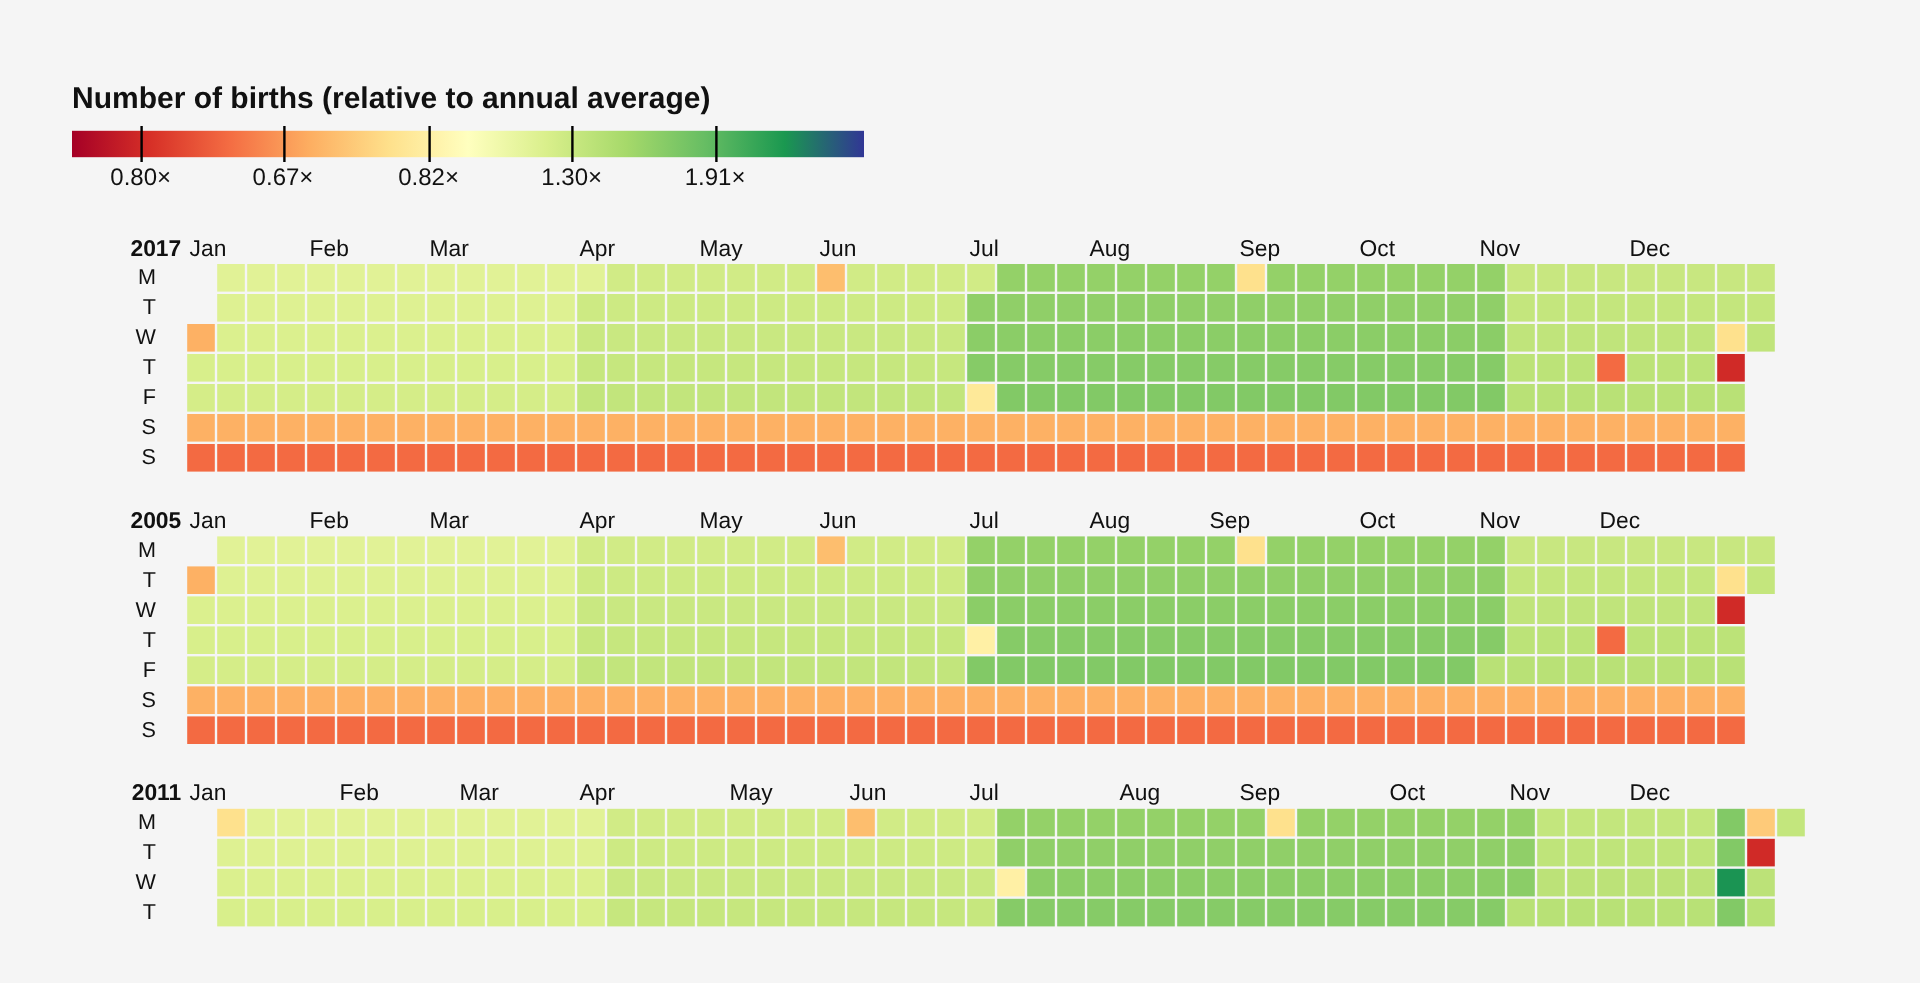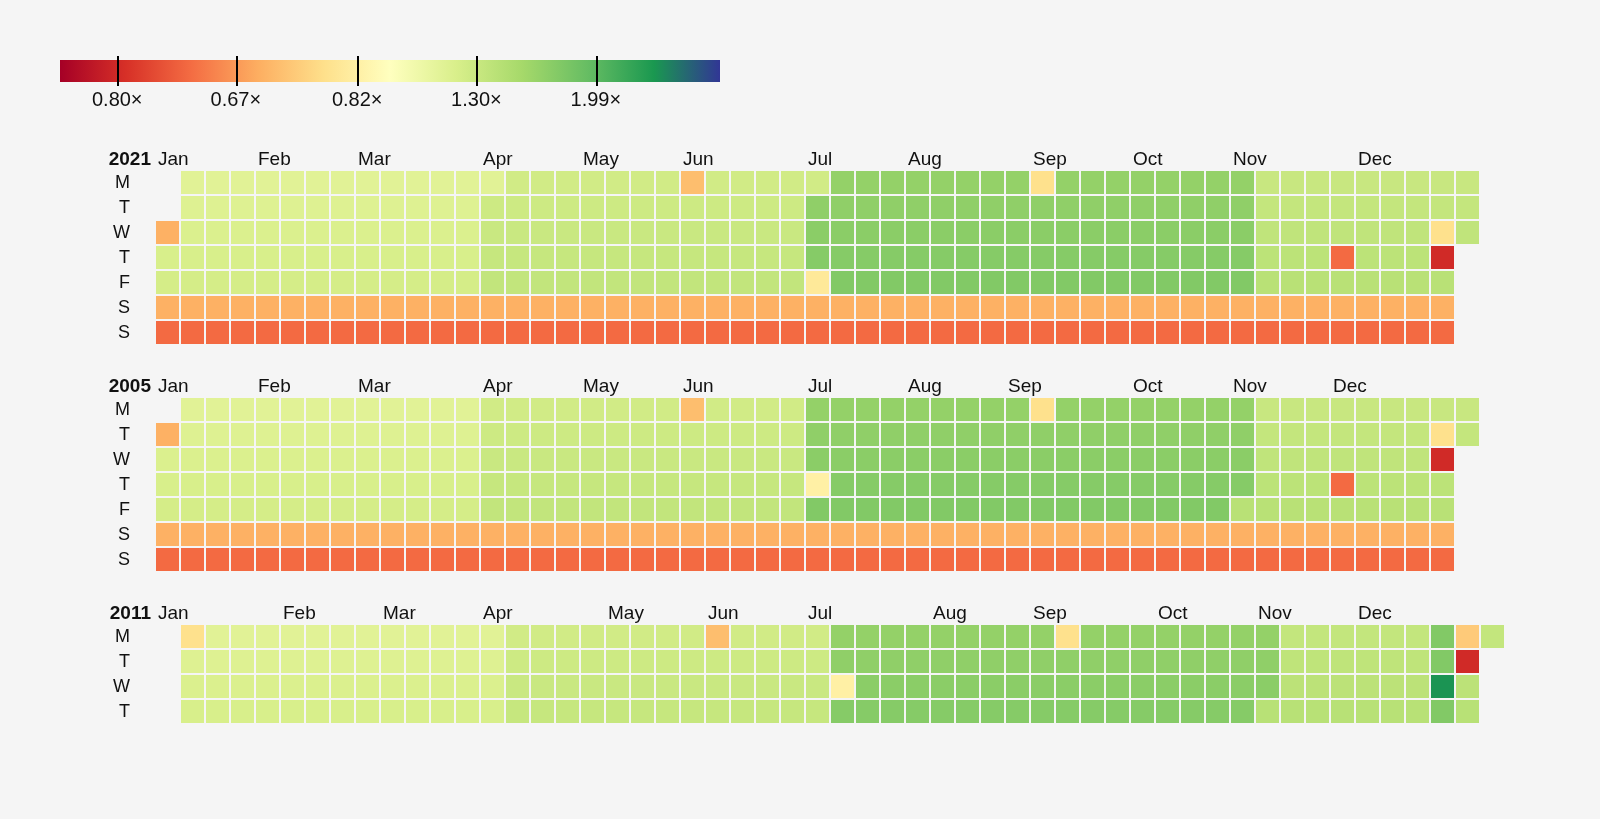--- a/index.html
+++ b/index.html
@@ -108,42 +108,43 @@
     height: 23px;
     top: 1px;
     border-radius: 0;
   }
 </style>
 </head>
 <body>
 
 <div class="page">
 
+  <div class="legend-title">Number of births (relative to annual average)</div>
 
   <div class="legend-wrap">
     <div class="legend-bar" id="legend-bar">
         <div class="legend-tick" style="left: 57.2583px;"></div>
         <div class="legend-tick" style="left: 175.824px;"></div>
         <div class="legend-tick" style="left: 297.193px;"></div>
         <div class="legend-tick" style="left: 416.414px;"></div>
         <div class="legend-tick" style="left: 535.875px;"></div>
       </div>
     <div class="legend-labels" id="legend-labels">
         <span style="left: 57.2583px;">0.80×</span>
         <span style="left: 175.824px;">0.67×</span>
         <span style="left: 297.193px;">0.82×</span>
         <span style="left: 416.414px;">1.30×</span>
-        <span style="left: 535.875px;">1.99×</span>
+        <span style="left: 535.875px;">1.91×</span>
       </div>
   </div>
 
   <div id="years-container">
       <div class="year-block">
         <div class="month-labels">
-          <div class="year-label">2021</div>
+          <div class="year-label">2017</div>
           <span style="left: 2px;">Jan</span>
           <span style="left: 102px;">Feb</span>
           <span style="left: 202px;">Mar</span>
           <span style="left: 327px;">Apr</span>
           <span style="left: 427px;">May</span>
           <span style="left: 527px;">Jun</span>
           <span style="left: 652px;">Jul</span>
           <span style="left: 752px;">Aug</span>
           <span style="left: 877px;">Sep</span>
           <span style="left: 977px;">Oct</span>

